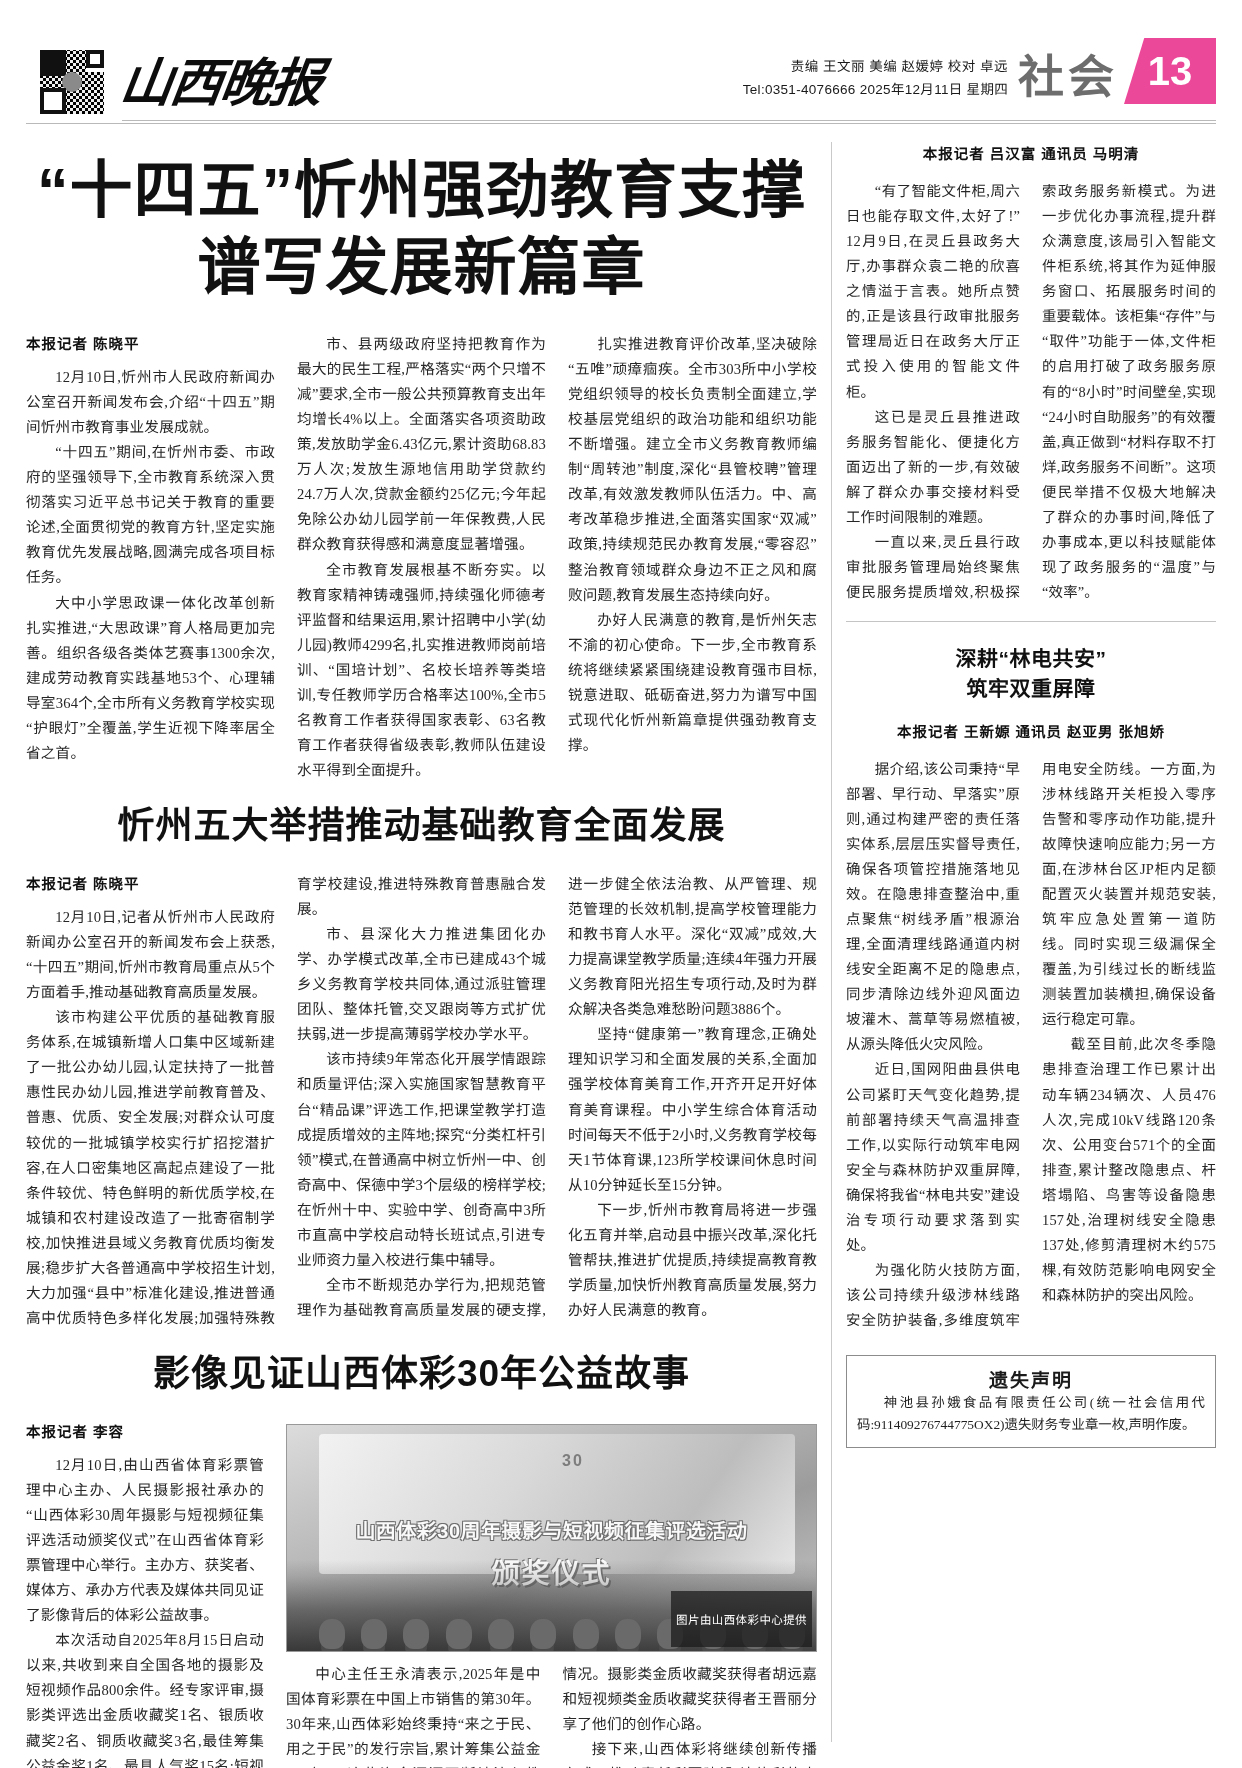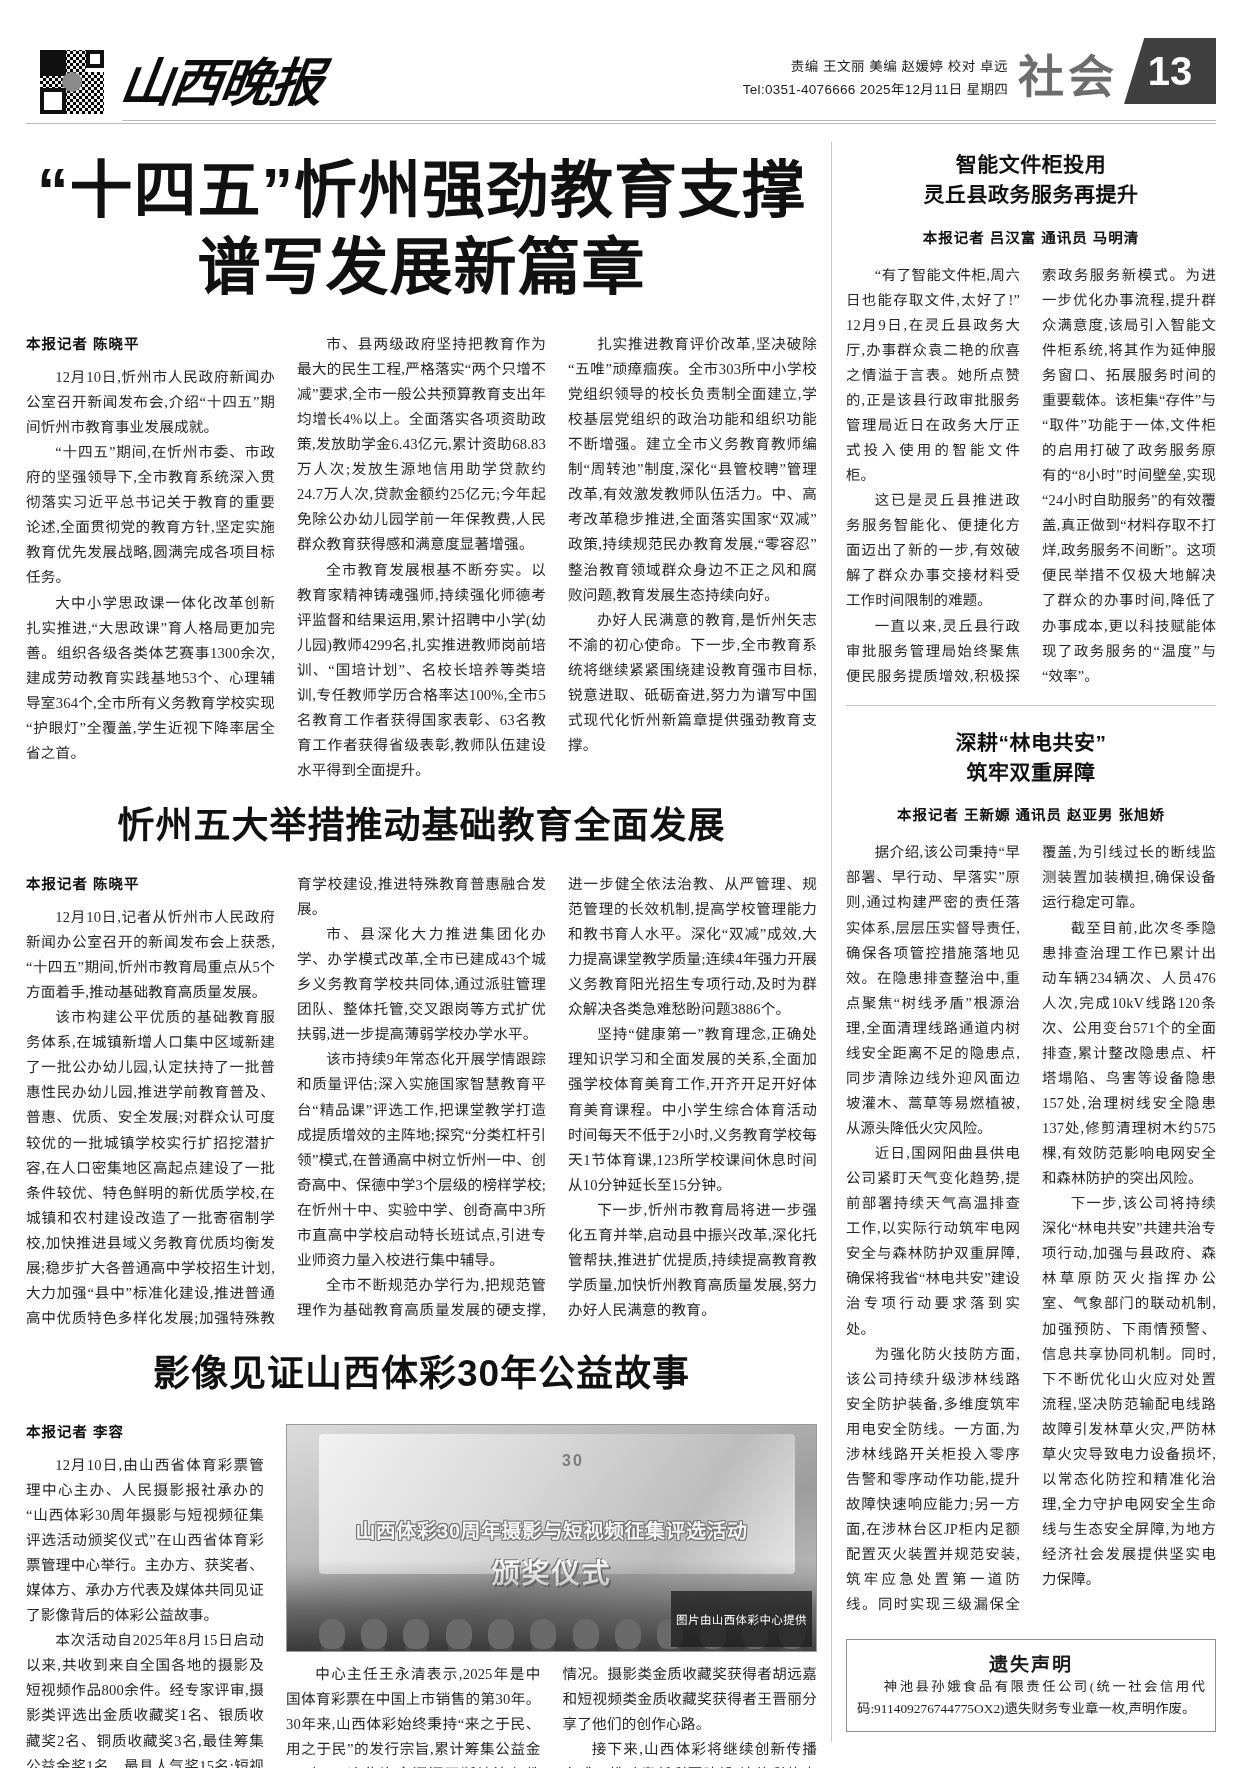--- a/index.html
+++ b/index.html
@@ -80,21 +80,21 @@
     font-family: "Liberation Serif", serif;
     font-size: 46px; font-weight: 700;
     color: #6d6d6d;
     letter-spacing: 4px;
     padding-bottom: 12px;
     white-space: nowrap;
   }
   .page-badge {
     width: 92px; height: 66px;
     margin-left: 6px; margin-bottom: 14px;
-    background: #404040;
+    background: #ec4899;
     color: #fff;
     display: flex; align-items: center; justify-content: center;
     font-family: "Liberation Sans", sans-serif;
     font-size: 40px; font-weight: 700;
     clip-path: polygon(22% 0, 100% 0, 100% 100%, 0 100%);
   }
   .masthead-rule {
     border-bottom: 1.5px solid #b9b9b9;
     margin: 2px 0 0 96px;
   }
@@ -350,38 +350,36 @@
           </div>
         </div>
       </div>
 
     </div>
 
     <div class="vrule"></div>
 
     <div class="right-zone side-body">
 
-      <h3 class="side-head">智能文件柜投用<br>灵丘县政务服务再提升</h3>
       <div class="byline center">本报记者 吕汉富 通讯员 马明清</div>
       <div class="cols2">
         <p class="body">“有了智能文件柜,周六日也能存取文件,太好了!”12月9日,在灵丘县政务大厅,办事群众袁二艳的欣喜之情溢于言表。她所点赞的,正是该县行政审批服务管理局近日在政务大厅正式投入使用的智能文件柜。</p>
         <p class="body">这已是灵丘县推进政务服务智能化、便捷化方面迈出了新的一步,有效破解了群众办事交接材料受工作时间限制的难题。</p>
         <p class="body">一直以来,灵丘县行政审批服务管理局始终聚焦便民服务提质增效,积极探索政务服务新模式。为进一步优化办事流程,提升群众满意度,该局引入智能文件柜系统,将其作为延伸服务窗口、拓展服务时间的重要载体。该柜集“存件”与“取件”功能于一体,文件柜的启用打破了政务服务原有的“8小时”时间壁垒,实现“24小时自助服务”的有效覆盖,真正做到“材料存取不打烊,政务服务不间断”。这项便民举措不仅极大地解决了群众的办事时间,降低了办事成本,更以科技赋能体现了政务服务的“温度”与“效率”。</p>
       </div>
 
       <div class="hrule"></div>
 
       <h3 class="side-head" style="margin-top:22px">深耕“林电共安”<br>筑牢双重屏障</h3>
       <div class="byline center">本报记者 王新嫄 通讯员 赵亚男 张旭娇</div>
       <div class="cols2">
         <p class="body">据介绍,该公司秉持“早部署、早行动、早落实”原则,通过构建严密的责任落实体系,层层压实督导责任,确保各项管控措施落地见效。在隐患排查整治中,重点聚焦“树线矛盾”根源治理,全面清理线路通道内树线安全距离不足的隐患点,同步清除边线外迎风面边坡灌木、蒿草等易燃植被,从源头降低火灾风险。</p>
         <p class="body">近日,国网阳曲县供电公司紧盯天气变化趋势,提前部署持续天气高温排查工作,以实际行动筑牢电网安全与森林防护双重屏障,确保将我省“林电共安”建设治专项行动要求落到实处。</p>
         <p class="body">为强化防火技防方面,该公司持续升级涉林线路安全防护装备,多维度筑牢用电安全防线。一方面,为涉林线路开关柜投入零序告警和零序动作功能,提升故障快速响应能力;另一方面,在涉林台区JP柜内足额配置灭火装置并规范安装,筑牢应急处置第一道防线。同时实现三级漏保全覆盖,为引线过长的断线监测装置加装横担,确保设备运行稳定可靠。</p>
         <p class="body">截至目前,此次冬季隐患排查治理工作已累计出动车辆234辆次、人员476人次,完成10kV线路120条次、公用变台571个的全面排查,累计整改隐患点、杆塔塌陷、鸟害等设备隐患157处,治理树线安全隐患137处,修剪清理树木约575棵,有效防范影响电网安全和森林防护的突出风险。</p>
-        <p class="body">下一步,该公司将持续深化“林电共安”共建共治专项行动,加强与县政府、森林草原防灭火指挥办公室、气象部门的联动机制,加强预防、下雨情预警、信息共享协同机制。同时,下不断优化山火应对处置流程,坚决防范输配电线路故障引发林草火灾,严防林草火灾导致电力设备损坏,以常态化防控和精准化治理,全力守护电网安全生命线与生态安全屏障,为地方经济社会发展提供坚实电力保障。</p>
       </div>
 
       <div class="notice">
         <div class="ntitle">遗失声明</div>
         <div class="ntext">神池县孙娥食品有限责任公司(统一社会信用代码:911409276744775OX2)遗失财务专业章一枚,声明作废。</div>
       </div>
 
     </div>
 
   </div>

